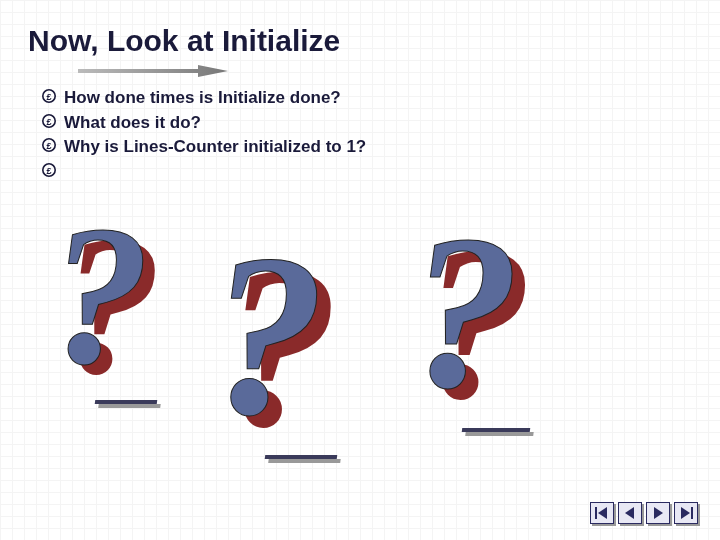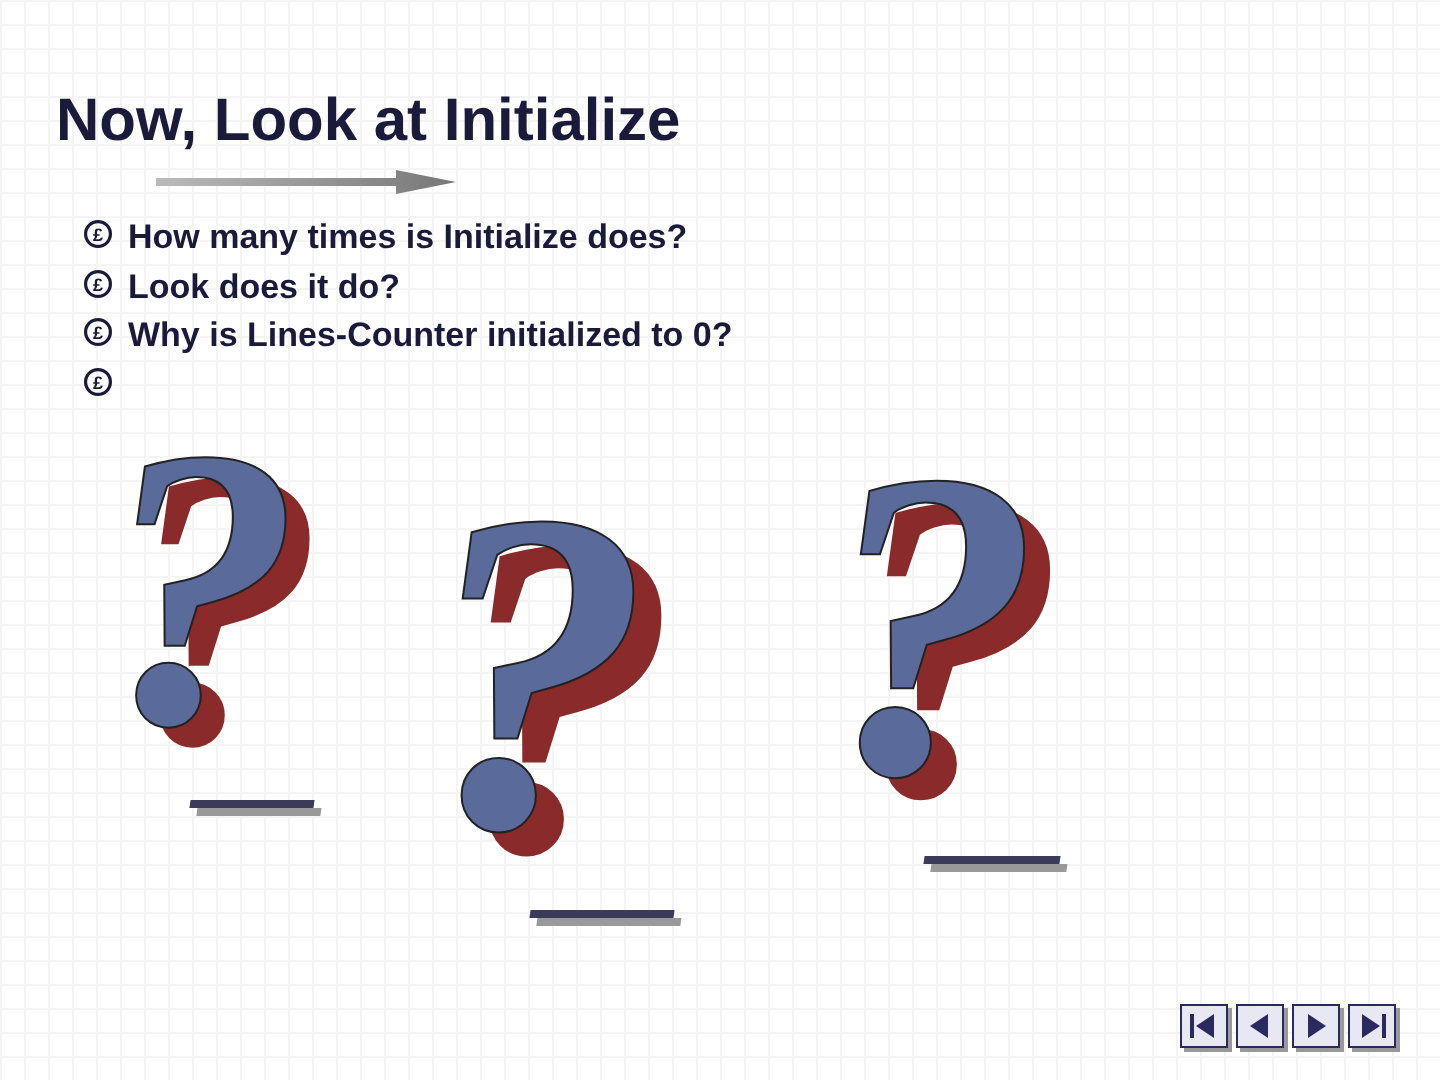--- a/index.html
+++ b/index.html
@@ -16,21 +16,20 @@
     top: 0; left: 0; right: 0; bottom: 0;
     background-image:
       linear-gradient(to right, #eee 1px, transparent 1px),
       linear-gradient(to bottom, #eee 1px, transparent 1px);
     background-size: 12px 12px;
     opacity: 0.6;
   }
   .content {
     position: relative;
     padding: 24px 28px;
-    margin-top: 20px;
   }
   .title {
     font-size: 30px;
     font-weight: 700;
     color: #1a1a3a;
     margin-bottom: 6px;
     font-family: Verdana, sans-serif;
   }
   .arrow-under {
     width: 150px;
@@ -132,35 +131,35 @@
     </defs>
     <polygon points="0,5 120,5 120,1 150,7 120,13 120,9 0,9" fill="url(#ag)"></polygon>
   </svg>
 
   <ul class="bullets">
     <li>
       <svg class="bullet-icon" viewBox="0 0 14 14">
         <circle cx="7" cy="7" r="6.2" fill="none" stroke="#1a1a3a" stroke-width="1.6"></circle>
         <text x="7" y="10.5" text-anchor="middle" font-size="9" font-weight="700" fill="#1a1a3a" font-family="Arial">£</text>
       </svg>
-      <span>How many times is Initialize does?</span>
-    </li>
-    <li>
-      <svg class="bullet-icon" viewBox="0 0 14 14">
-        <circle cx="7" cy="7" r="6.2" fill="none" stroke="#1a1a3a" stroke-width="1.6"></circle>
-        <text x="7" y="10.5" text-anchor="middle" font-size="9" font-weight="700" fill="#1a1a3a" font-family="Arial">£</text>
-      </svg>
-      <span>Look does it do?</span>
-    </li>
-    <li>
-      <svg class="bullet-icon" viewBox="0 0 14 14">
-        <circle cx="7" cy="7" r="6.2" fill="none" stroke="#1a1a3a" stroke-width="1.6"></circle>
-        <text x="7" y="10.5" text-anchor="middle" font-size="9" font-weight="700" fill="#1a1a3a" font-family="Arial">£</text>
-      </svg>
-      <span>Why is Lines-Counter initialized to 0?</span>
+      <span>How done times is Initialize done?</span>
+    </li>
+    <li>
+      <svg class="bullet-icon" viewBox="0 0 14 14">
+        <circle cx="7" cy="7" r="6.2" fill="none" stroke="#1a1a3a" stroke-width="1.6"></circle>
+        <text x="7" y="10.5" text-anchor="middle" font-size="9" font-weight="700" fill="#1a1a3a" font-family="Arial">£</text>
+      </svg>
+      <span>What does it do?</span>
+    </li>
+    <li>
+      <svg class="bullet-icon" viewBox="0 0 14 14">
+        <circle cx="7" cy="7" r="6.2" fill="none" stroke="#1a1a3a" stroke-width="1.6"></circle>
+        <text x="7" y="10.5" text-anchor="middle" font-size="9" font-weight="700" fill="#1a1a3a" font-family="Arial">£</text>
+      </svg>
+      <span>Why is Lines-Counter initialized to 1?</span>
     </li>
     <li>
       <svg class="bullet-icon" viewBox="0 0 14 14">
         <circle cx="7" cy="7" r="6.2" fill="none" stroke="#1a1a3a" stroke-width="1.6"></circle>
         <text x="7" y="10.5" text-anchor="middle" font-size="9" font-weight="700" fill="#1a1a3a" font-family="Arial">£</text>
       </svg>
     </li>
   </ul>
 </div>
 

